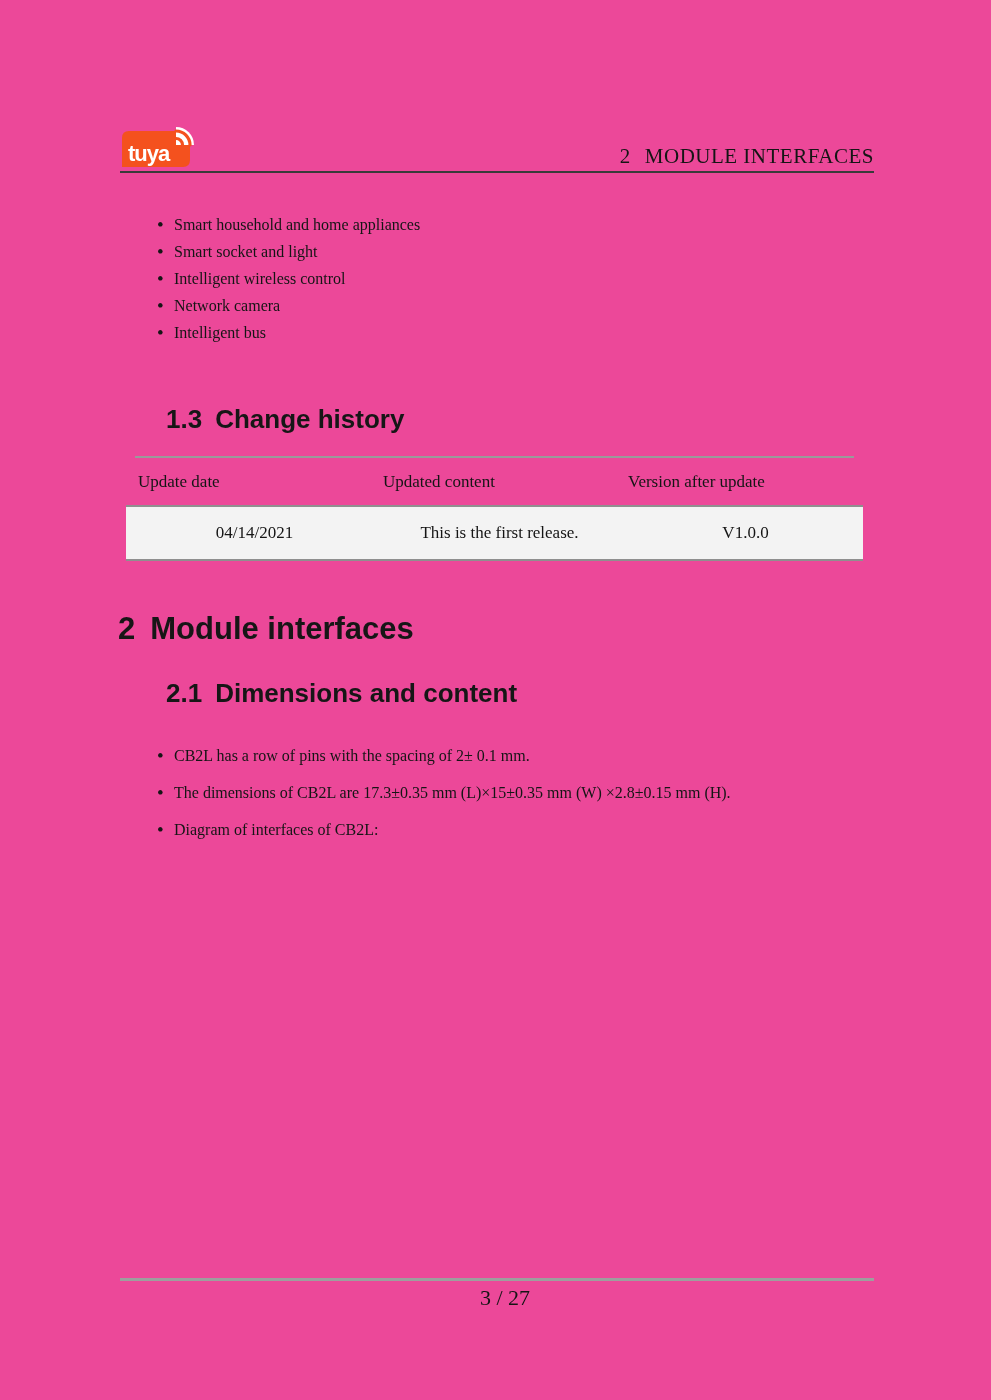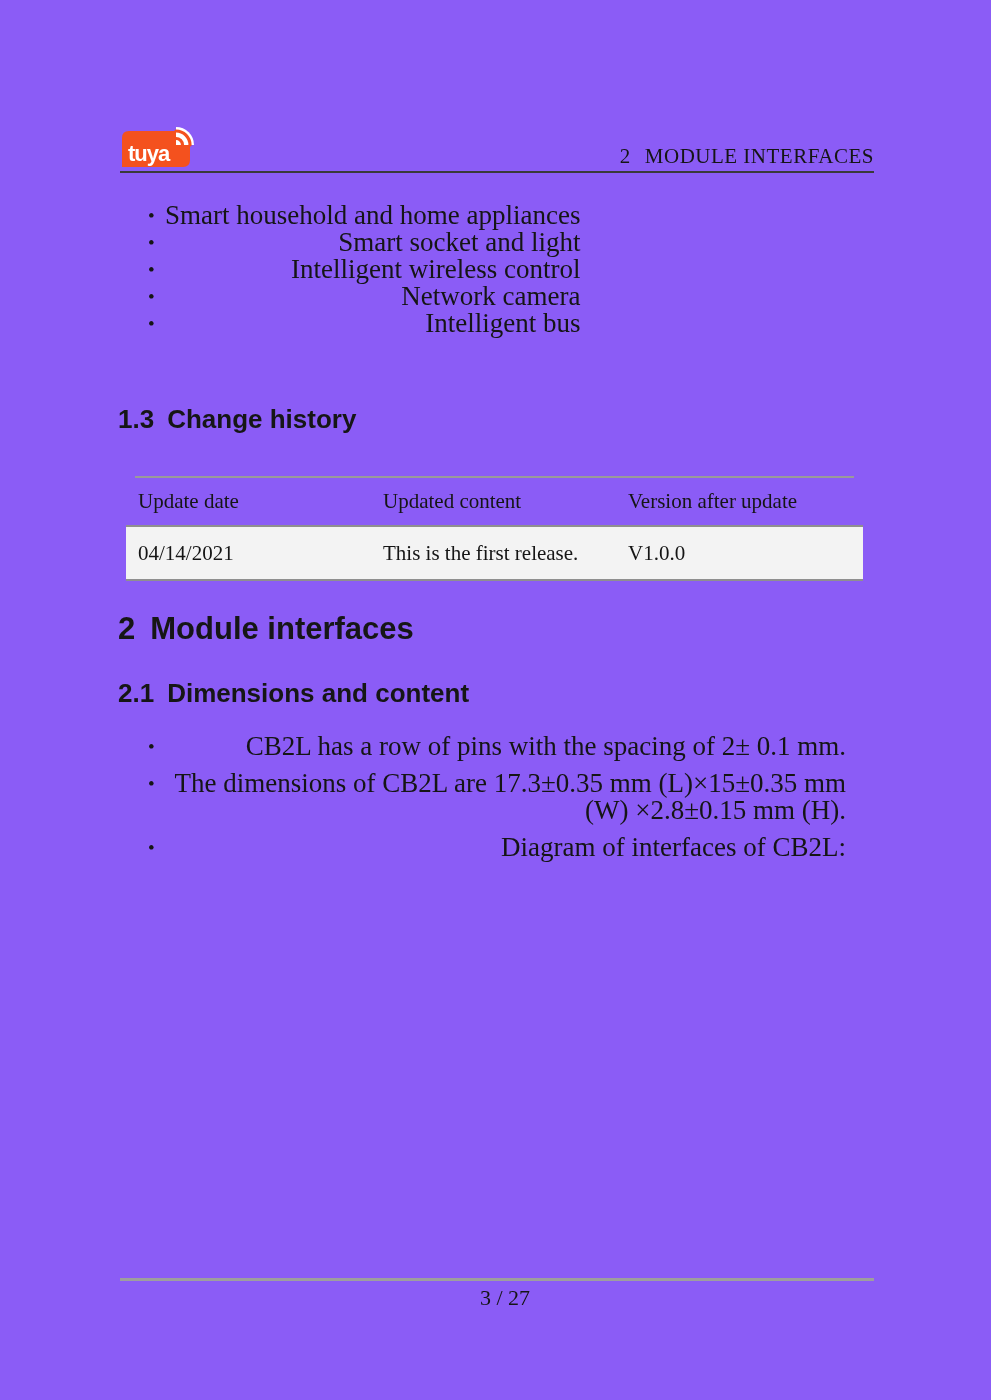--- a/index.html
+++ b/index.html
@@ -1,77 +1,76 @@
 <!DOCTYPE html>
 <html><head>
 <meta charset="utf-8">
 <style>
   html,body{margin:0;padding:0;background:#ffffff;}
   .page{
     position:relative;
     width:991px;height:1400px;
-    background:#8b5cf6;
+    background:#ec4899;
     font-family:"Liberation Serif", serif;
     color:#151515;
     overflow:hidden;
   }
   
   .logo{position:absolute;left:122px;top:126px;width:72px;height:44px;}
   .chapter-head{
     position:absolute;top:144px;right:117px;
     font-size:21px;letter-spacing:.5px;white-space:nowrap;
   }
   .chapter-head .num{margin-right:14px;}
   .header-rule{
     position:absolute;left:120px;top:171px;width:754px;height:2px;
     background:#3a3a3a;
   }
   
   ul.doc-list{
-    list-style:none;margin:3px;padding:0;position:absolute;
-    font-size:27px;
-    text-align:right;
+    list-style:none;margin:12px;padding:0;position:absolute;
+    font-size:16px;
   }
   ul.doc-list li{
     position:relative;padding-left:19px;line-height:27px;
   }
   ul.doc-list li::before{
     content:"\2022";
     position:absolute;left:2px;top:0;
     font-size:19px;
   }
   .intro-list{left:143px;top:199px;}
   .dim-list{left:143px;top:730px;width:700px;}
   .dim-list li{margin-bottom:10px;line-height:28px;}
   
   .h-sub{
     position:absolute;left:118px;margin:0;
     font-family:"Liberation Sans", sans-serif;
     font-weight:700;font-size:26px;line-height:1.1;color:#161616;
     white-space:nowrap;
   }
-  .h-sub .num{margin-right:13px;}
+  .h-sub .num{margin-right:13px;margin-left:48px;}
   .h-sec{
     position:absolute;left:118px;margin:0;
     font-family:"Liberation Sans", sans-serif;
     font-weight:700;font-size:31px;line-height:1.1;color:#161616;
     white-space:nowrap;
   }
   .h-sec .num{margin-right:15px;}
   .h-change{top:405px;}
   .h-module{top:612px;}
   .h-dims{top:679px;}
   
-  .chg-table{position:absolute;left:126px;top:476px;width:737px;font-size:21px;}
+  .chg-table{position:absolute;left:126px;top:456px;width:737px;font-size:17px;}
   .chg-table .top-rule{height:2px;background:#9a9a9a;margin:0 9px;}
   .t-row{display:grid;grid-template-columns:245px 245px 1fr;align-items:center;}
   .t-row > div{padding-left:12px;white-space:nowrap;}
   .t-head{height:47px;}
   .head-rule{height:2px;background:#8f8f8f;}
-  .t-data{height:52px;background:#f3f3f3;}
+  .t-data{height:52px;background:#f3f3f3;text-align:center;}
   .bottom-rule{height:2px;background:#8f8f8f;}
   
   .footer-rule{
     position:absolute;left:120px;top:1278px;width:754px;height:3px;
     background:#9e9e9e;
   }
   .page-number{
     position:absolute;left:120px;top:1285px;width:770px;
     text-align:center;font-size:22px;
   }

